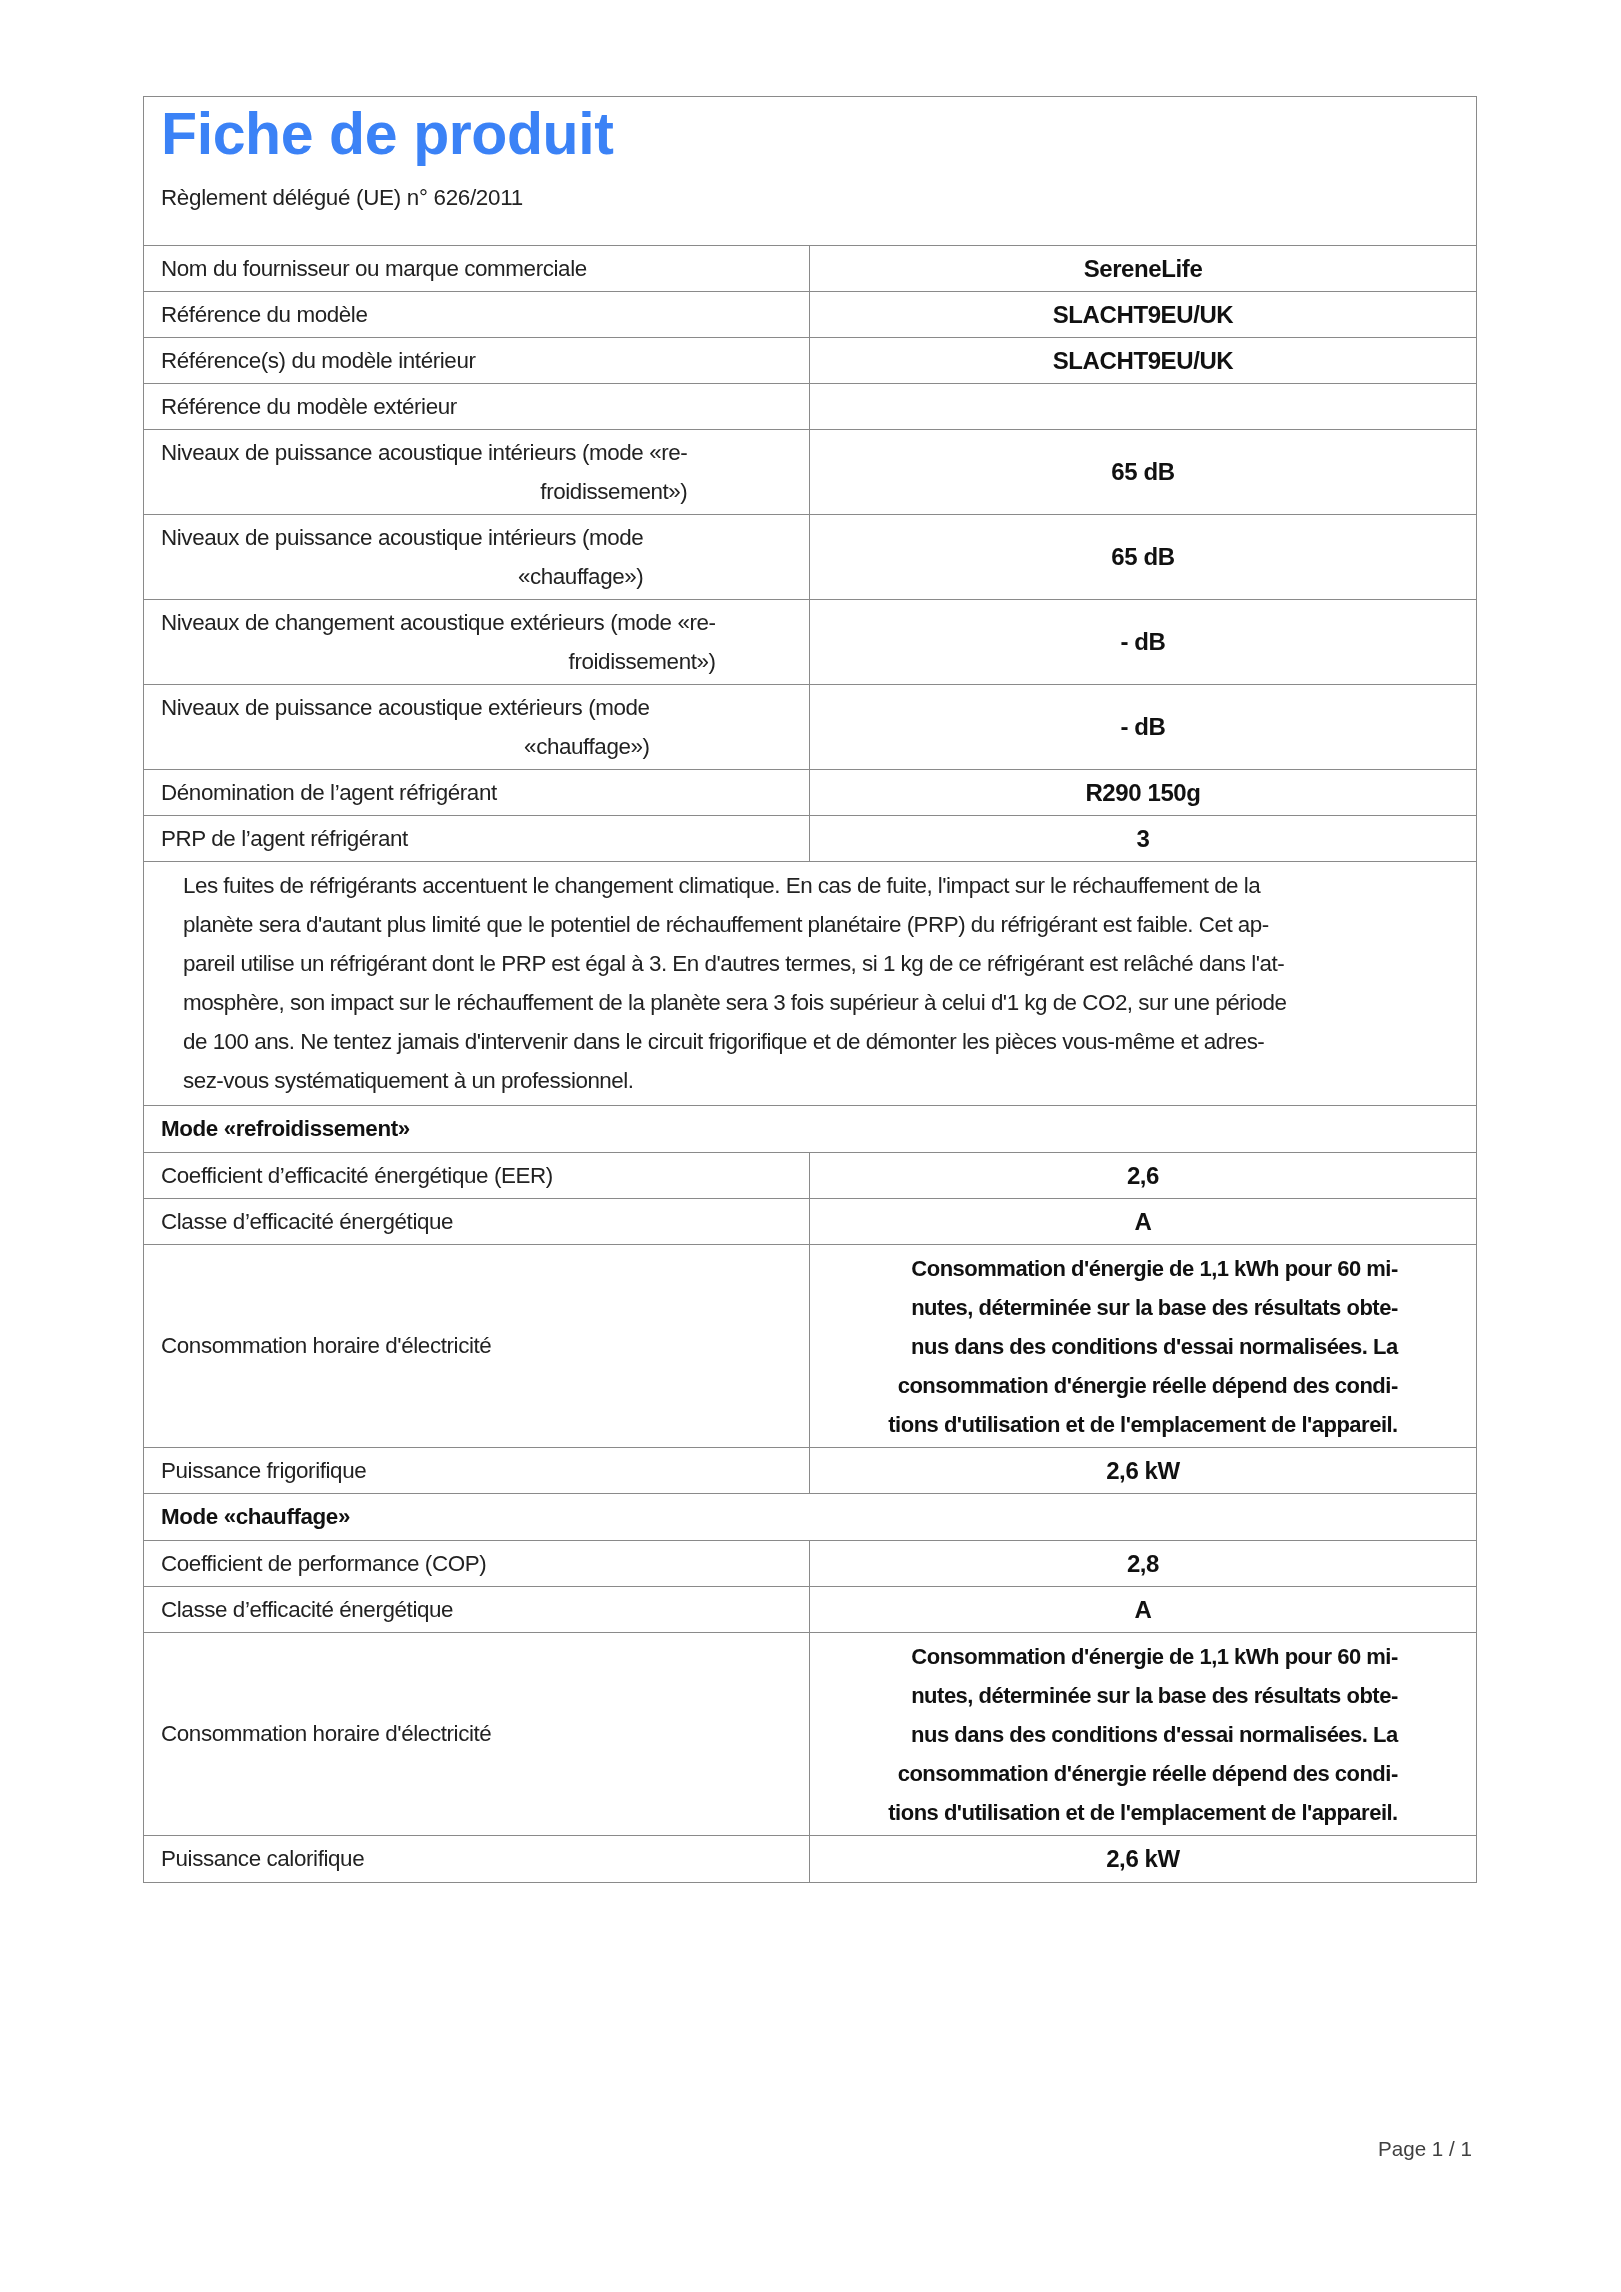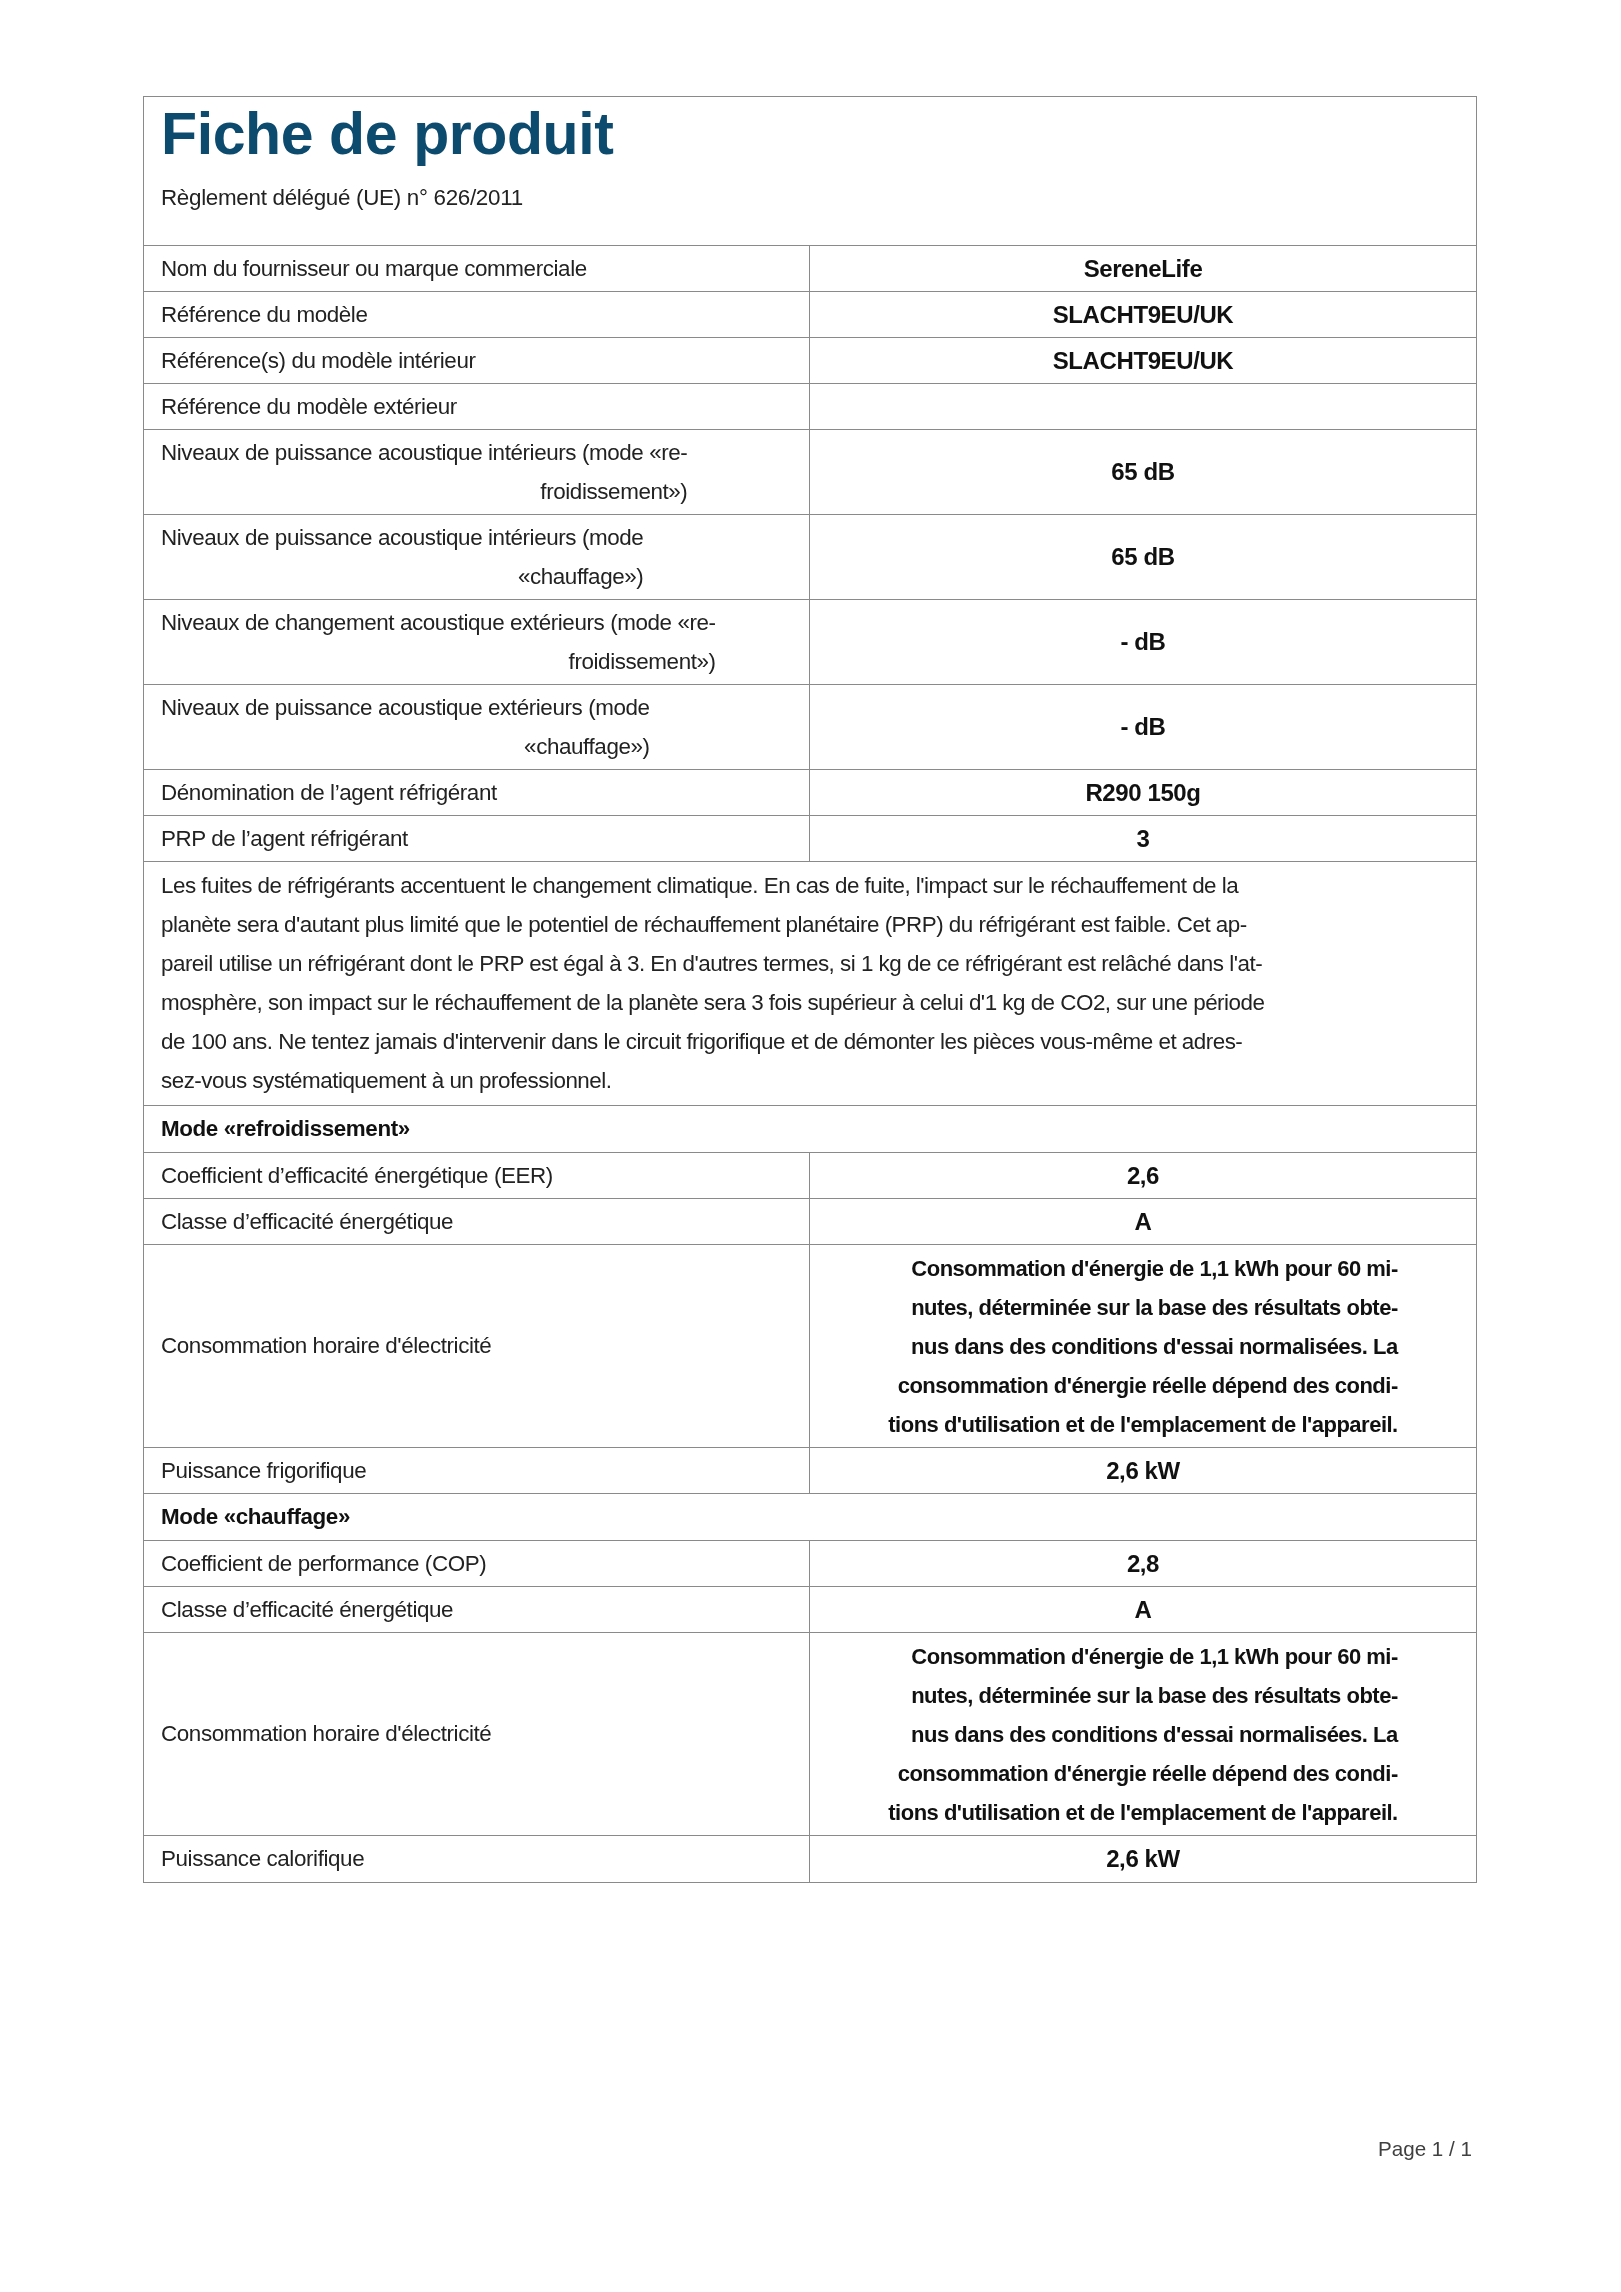--- a/index.html
+++ b/index.html
@@ -10,21 +10,21 @@
     }
     .sheet {
       position: absolute; left: 143px; top: 96px; width: 1334px;
       border: 1.8px solid #8a8a8a; box-sizing: border-box;
     }
     .hdr {
       height: 149px; position: relative; border-bottom: 1.8px solid #8a8a8a; box-sizing: border-box;
     }
     .title {
       position: absolute; left: 17px; top: 5.4px; margin: 0;
-      font-size: 59px; font-weight: bold; color: #0c4a6e; letter-spacing: -0.4px;
+      font-size: 59px; font-weight: bold; color: #3b82f6; letter-spacing: -0.4px;
       line-height: 1.1;
     }
     .subtitle {
       position: absolute; left: 17px; top: 88px; font-size: 22.4px; color: #222;
       letter-spacing: -0.3px;
     }
     .row {
       display: flex; border-bottom: 1.8px solid #8a8a8a; box-sizing: border-box;
     }
     .row:last-child { border-bottom: none; }
@@ -39,21 +39,21 @@
       padding: 0 9px;
     }
     .h1r { height: 46px; }
     .h2r { height: 85px; }
     .lines { line-height: 39px; text-align: right; }
     .lines span { display: block; white-space: nowrap; }
     .full {
       padding: 3.6px 17px 5.4px 17px; font-size: 22.4px; letter-spacing: -0.5px; color: #222;
       line-height: 39px; height: 243px; box-sizing: border-box;
     }
-    .full span { display: block; white-space: nowrap; }
+    .full span { display: block; white-space: nowrap; margin-left: 22px; }
     .section {
       height: 46px; padding-left: 17px; display: flex; align-items: center;
       font-size: 22.4px; font-weight: bold; letter-spacing: -0.4px; color: #111;
     }
     .big { height: 203px; }
     .cell-r.lines { font-size: 22px; letter-spacing: -0.5px; }
     .footer {
       position: absolute; left: 1378px; top: 2137px; font-size: 20.6px; color: #404040;
       font-family: Liberation Sans, sans-serif;
     }

